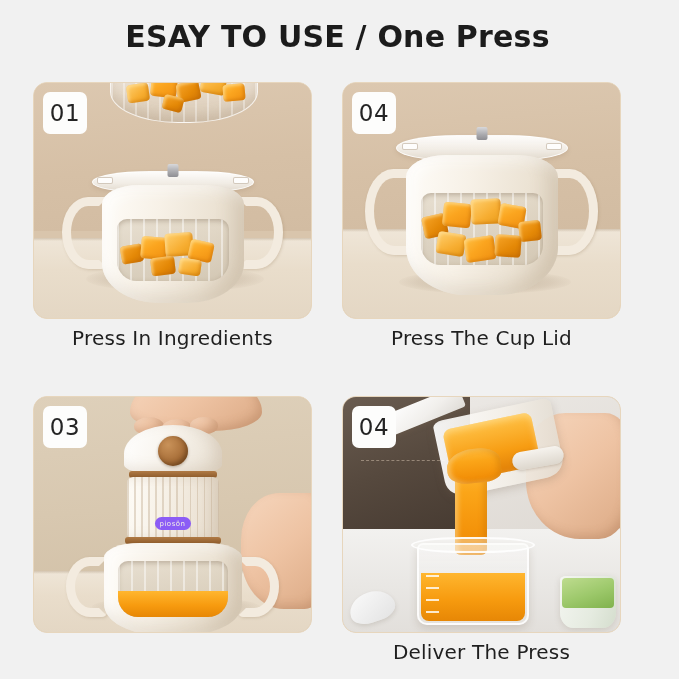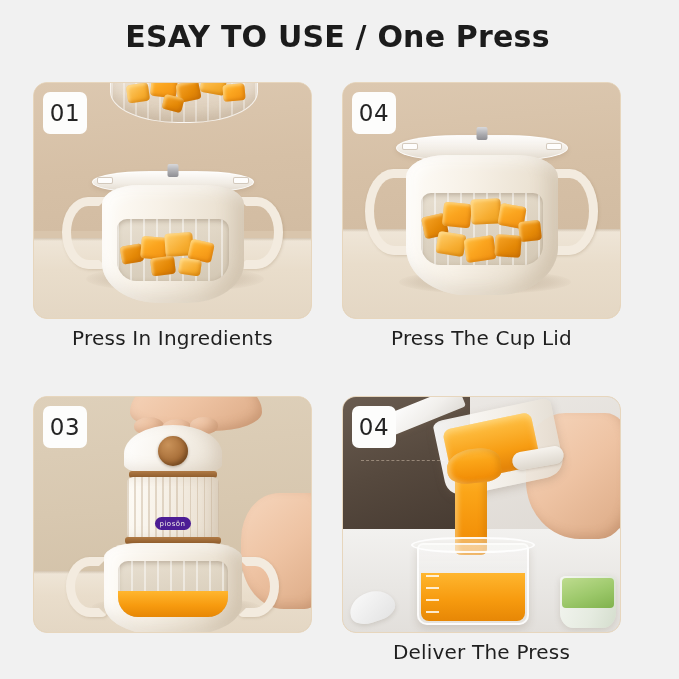--- a/index.html
+++ b/index.html
@@ -252,21 +252,21 @@
   .motor-ring {
     position: absolute;
     left: 50%; transform: translateX(-50%);
     height: 7px;
     background: linear-gradient(180deg, #b07a45, #8c5a2a);
     border-radius: 3px;
   }
   .brand-badge {
     position: absolute;
     left: 50%; transform: translateX(-50%);
-    background: #4c1d95;
+    background: #8b5cf6;
     border-radius: 7px;
     color: #f4efe6;
     font-size: 7px;
     letter-spacing: .5px;
     display: flex; align-items: center; justify-content: center;
     padding: 0 5px;
     height: 13px;
   }
 
   

